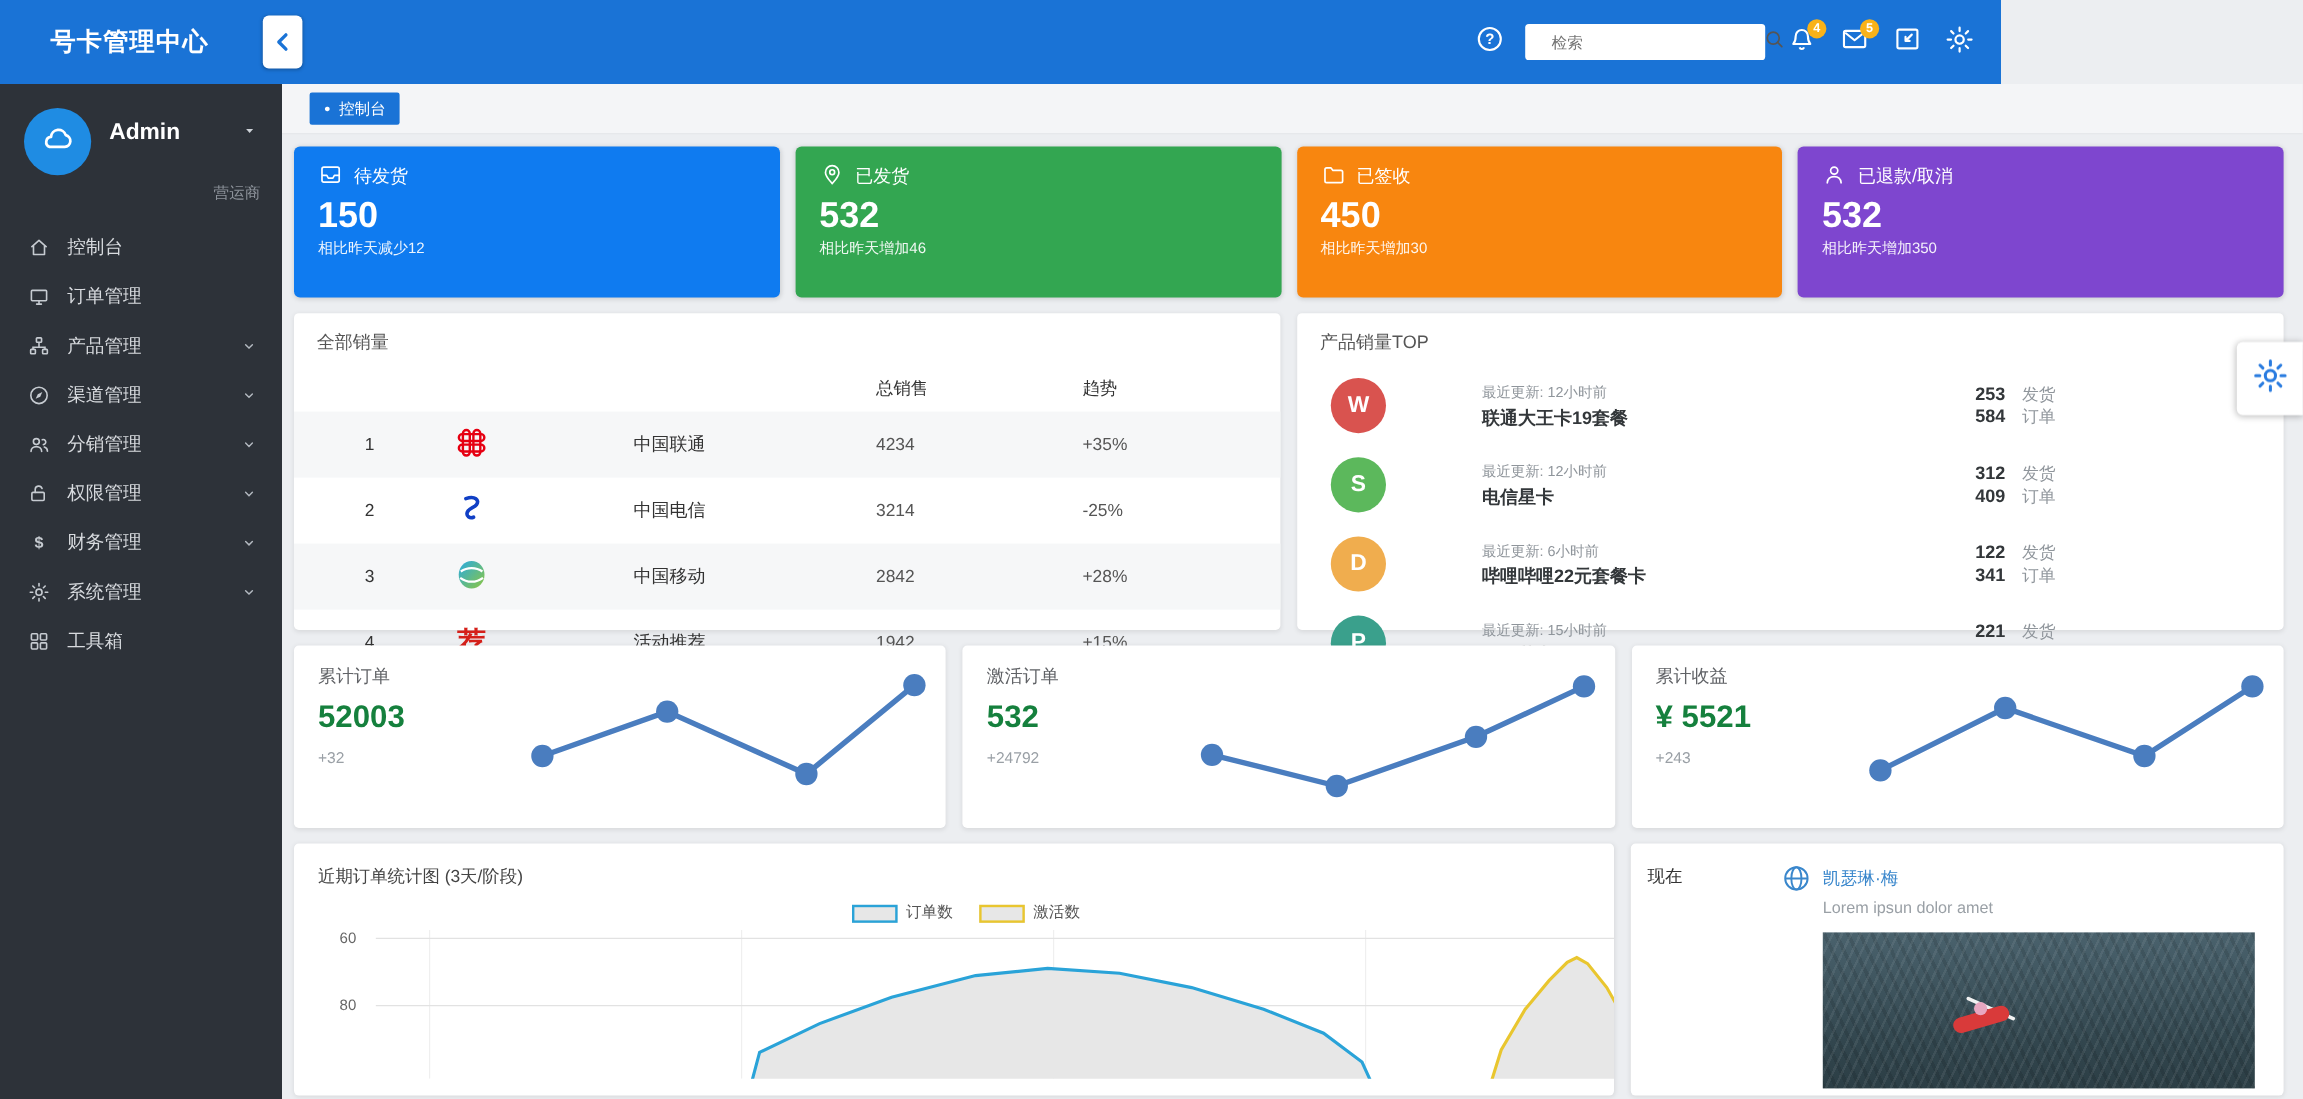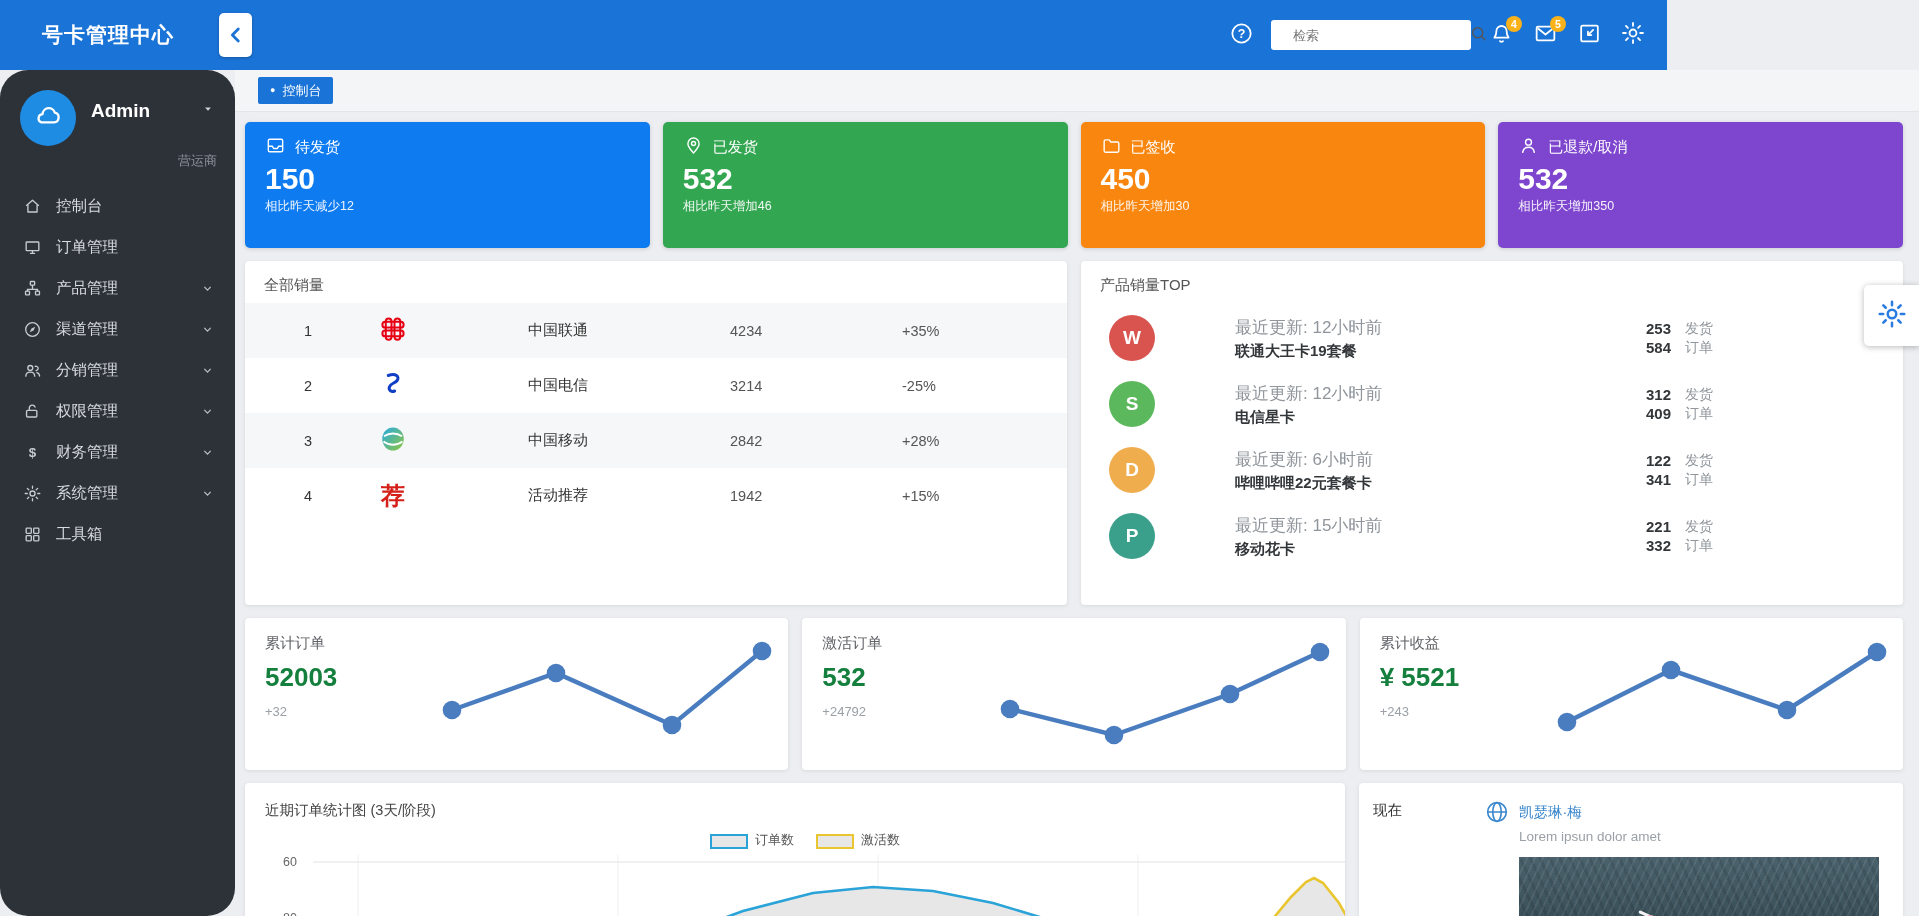--- a/index.html
+++ b/index.html
@@ -19,21 +19,21 @@
   .nav-icon { position:relative; width:28px; height:28px; display:flex; align-items:center; justify-content:center; color:#fff; cursor:pointer; }
   .badge { position:absolute; top:-5px; right:-7px; min-width:16px; height:16px; border-radius:8px;
     background:#f9b219; color:#fff; font-size:10.5px; font-weight:bold; display:flex; align-items:center;
     justify-content:center; padding:0 3px; }
   .searchbox { width:200px; height:30px; background:#fff; border-radius:3px; display:flex; align-items:center;padding-left:12px; }
   .searchbox input { border:none; outline:none; flex:1; font-size:13px; padding-left:10px; color:#555;
     font-family:"Liberation Sans", sans-serif; background:transparent; }
   .searchbox .sic { color:#555; margin-right:7px; }
 
   
-  .sidebar { position:fixed; left:0; top:70px; bottom:0; width:235px; background:#2d3239; z-index:20;border-radius:28px; }
+  .sidebar { position:fixed; left:0; top:70px; bottom:0; width:235px; background:#2d3239; z-index:20; }
   .user { padding:20px 18px 6px 20px; display:flex; align-items:flex-start; cursor:pointer; }
   .avatar { width:56px; height:56px; border-radius:50%; background:#1f8ce3; display:flex; align-items:center;
     justify-content:center; color:#fff; flex:0 0 56px; }
   .uname { color:#fff; font-size:19px; font-weight:bold; margin:10px 0 0 15px; }
   .ucaret { margin:12px 2px 0 auto; color:#cdd2d8; }
   .urole { text-align:right; color:#8d939b; font-size:13px; padding-right:18px; margin-top:0px; }
   .menu { margin-top:16px; }
   .mitem { height:41px; display:flex; align-items:center; padding:0 20px 0 23px; cursor:pointer; color:#d8dbdf; }
   .mitem .micon { color:#c6cbd1; margin-right:14px; display:flex; }
   .mitem .mlabel { font-size:15.5px; }
@@ -51,41 +51,41 @@
   .scard { flex:1; height:126px; border-radius:5px; color:#fff; padding:13px 20px;
     box-shadow:0 1px 4px rgba(0,0,0,.15); }
   .scard.c0 { background:#0f7bf0; } .scard.c1 { background:#33a651; }
   .scard.c2 { background:#f8860f; } .scard.c3 { background:#7e46cf; }
   .scard .slbl { display:flex; align-items:center; gap:9px; font-size:15px; }
   .scard .sval { font-size:30px; font-weight:bold; margin-top:3px; }
   .scard .snote { font-size:12.5px; opacity:.92; margin-top:2px; }
 
   .row2 { margin-top:13px; display:flex; gap:14px; }
   .panel { background:#fff; border-radius:4px; box-shadow:0 1px 4px rgba(0,0,0,.09); }
-  .half { flex:1; height:344px; }
+  .half { flex:1; height:264px; }
   .panel-title { font-size:15px; color:#555; padding:15px 0 0 19px; }
 
   .stable { margin-top:8px; }
   .trow { display:flex; align-items:center; height:55px; padding-left:28px; font-size:14.5px; color:#555; }
   .trow.thead { height:40px; color:#333; }
   .trow.striped { background:#f6f7f8; }
   .c-rank { width:70px; text-align:center; color:#333; }
   .c-logo { width:100px; display:flex; justify-content:center; align-items:center; }
   .c-name { width:205px; padding-left:85px; color:#333; font-size:15px; }
   .c-total { width:170px; padding-left:82px; }
   .c-trend { flex:1; padding-left:84px; }
   .logo-txt { font-size:24px; font-weight:bold; line-height:1; }
 
   .tlist { margin-top:10px; }
   .titem { display:flex; align-items:center; height:66px; padding:0 28px; }
   .tav { width:46px; height:46px; border-radius:50%; color:#fff; font-size:19px; font-weight:bold;
     display:flex; align-items:center; justify-content:center; flex:0 0 46px; }
   .tav.a0{background:#d9534f;} .tav.a1{background:#5cb85c;} .tav.a2{background:#f0ad4e;} .tav.a3{background:#3aa08c;}
   .ttext { margin-left:80px; }
-  .tupd { font-size:17px; color:#8f959b; }
+  .tupd { font-size:12px; color:#8f959b; }
   .tname { font-size:15px; font-weight:bold; color:#33373a; margin-top:3px; }
   .tnums { margin-left:auto; margin-right:158px; line-height:19px; }
   .tnrow { display:flex; justify-content:flex-end; }
   .tv { min-width:36px; text-align:right; font-weight:bold; color:#33373a; font-size:15px; }
   .tl { margin-left:14px; color:#8f959b; font-size:14px; width:32px; }
 
   .row3 { margin-top:13px; display:flex; gap:14px; }
   .mini { flex:1; height:152px; position:relative; padding:16px 0 0 20px; overflow:hidden; }
   .mini .mtitle { font-size:15px; color:#606266; }
   .mini .mval { font-size:26px; font-weight:bold; color:#15803d; margin-top:9px; }
@@ -445,20 +445,27 @@
         </div>
       <div class="sval">532</div>
       <div class="snote">相比昨天增加350</div>
     </div>
   </div>
 
   <div class="row2">
     <div class="panel half">
       <div class="panel-title">全部销量</div>
       <div class="stable">
+        <div class="trow thead">
+          <span class="c-rank"></span>
+            <span class="c-logo"></span>
+            <span class="c-name"></span>
+          <span class="c-total">总销售</span>
+          <span class="c-trend">趋势</span>
+        </div>
         <div class="trow striped">
           <span class="c-rank">1</span>
           <span class="c-logo">
               <span class="ic"><svg width="30" height="30" viewBox="0 0 24 24" fill="none" stroke="#e60012" stroke-width="1.6">
                   <rect x="6.2" y="3.5" width="4.6" height="17" rx="2.3"></rect>
                   <rect x="13.2" y="3.5" width="4.6" height="17" rx="2.3"></rect>
                   <rect x="3.5" y="6.2" width="17" height="4.6" rx="2.3"></rect>
                   <rect x="3.5" y="13.2" width="17" height="4.6" rx="2.3"></rect>
                 </svg></span>
             </span>

